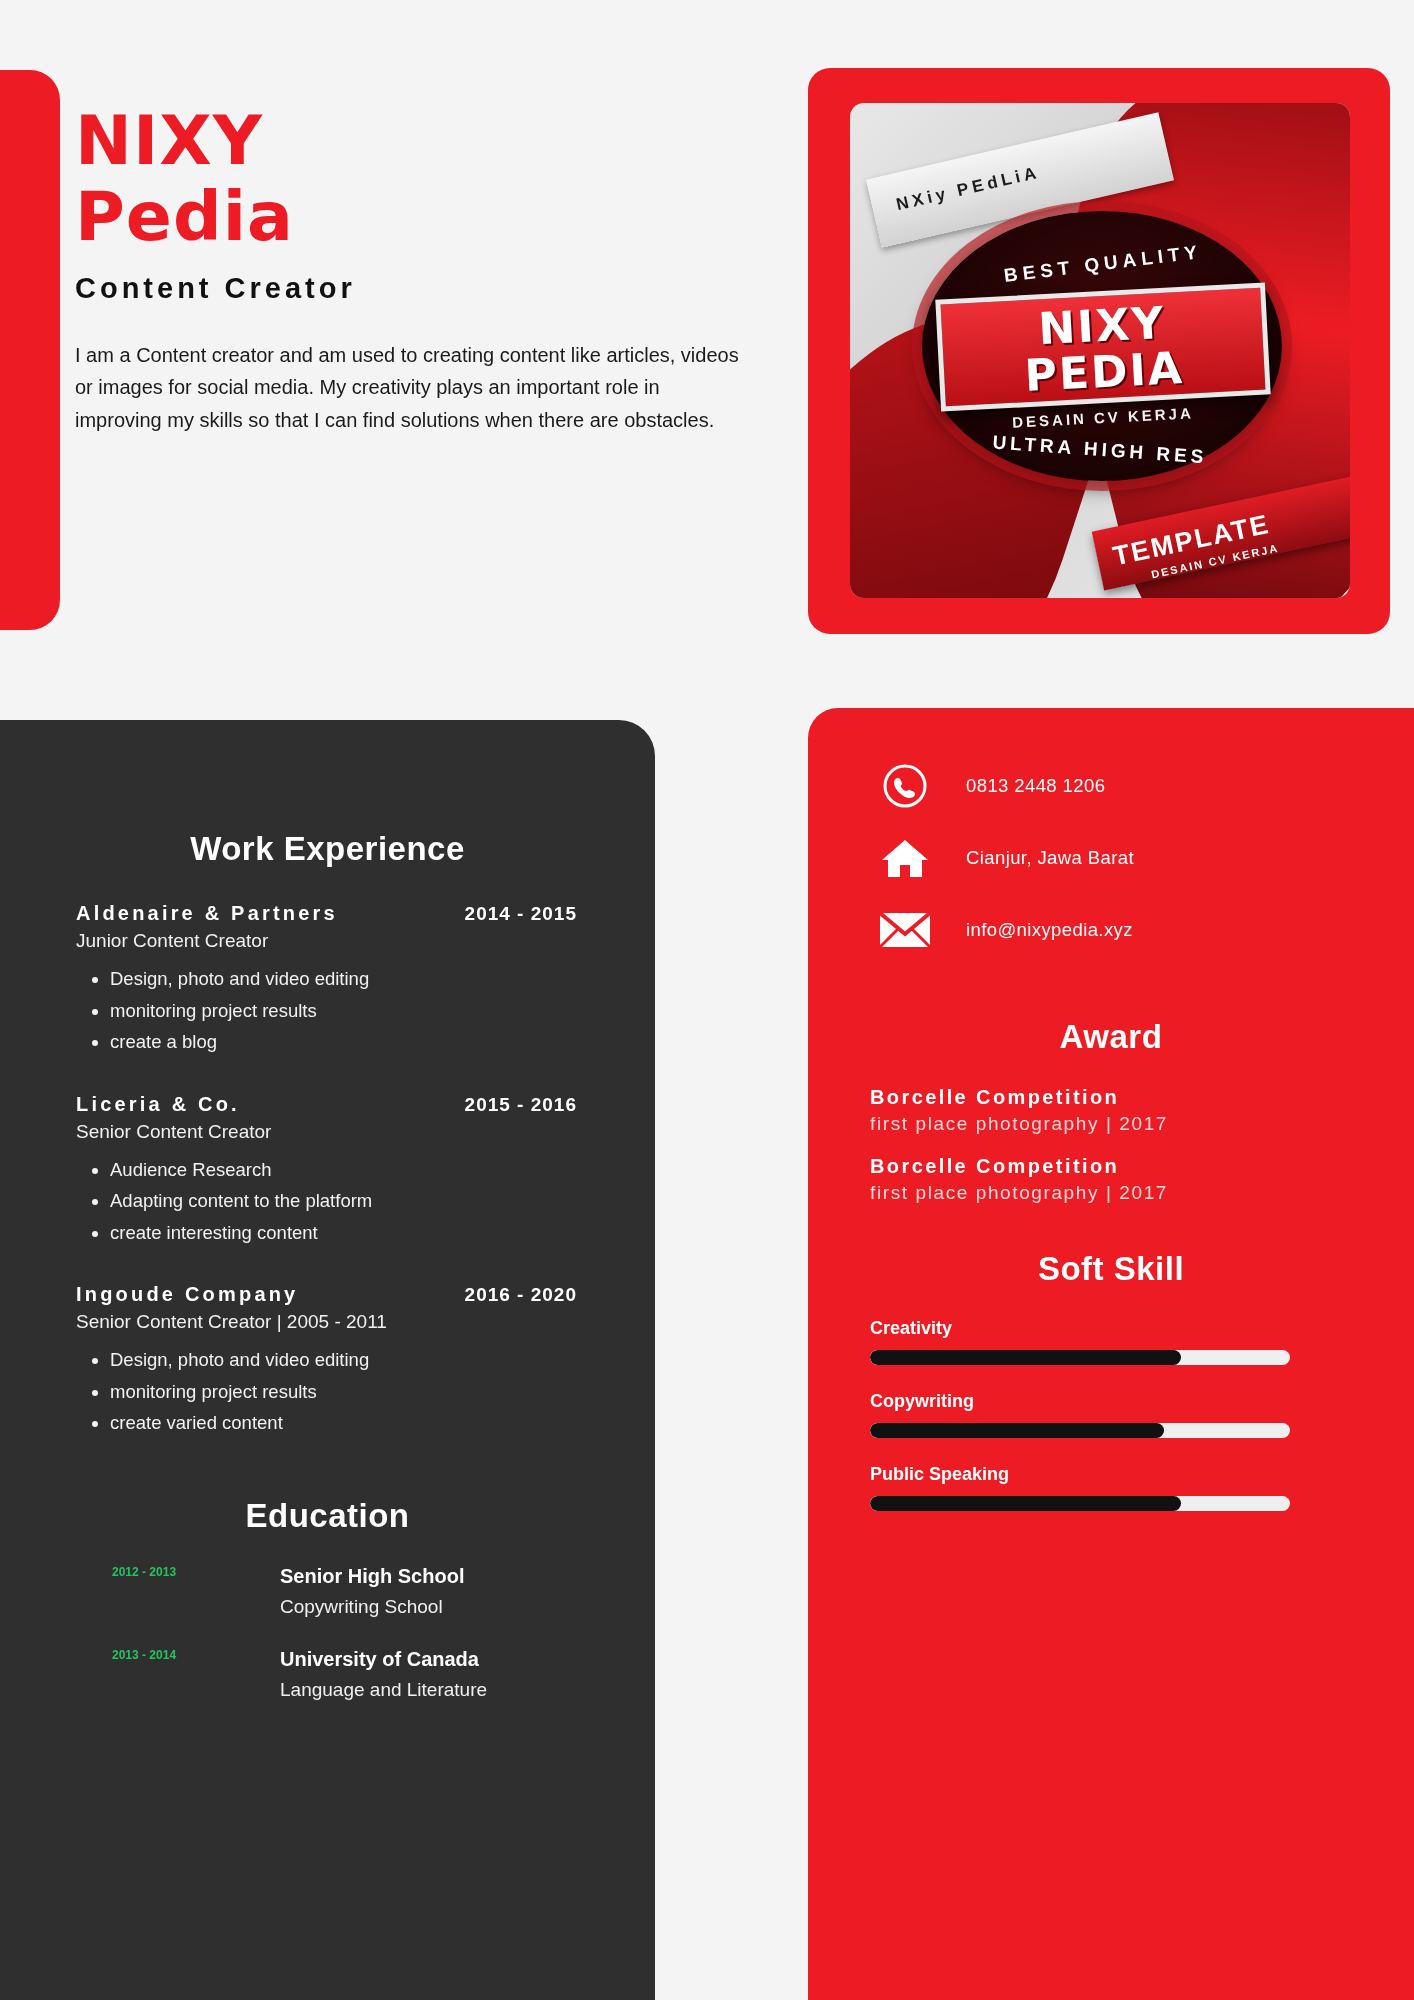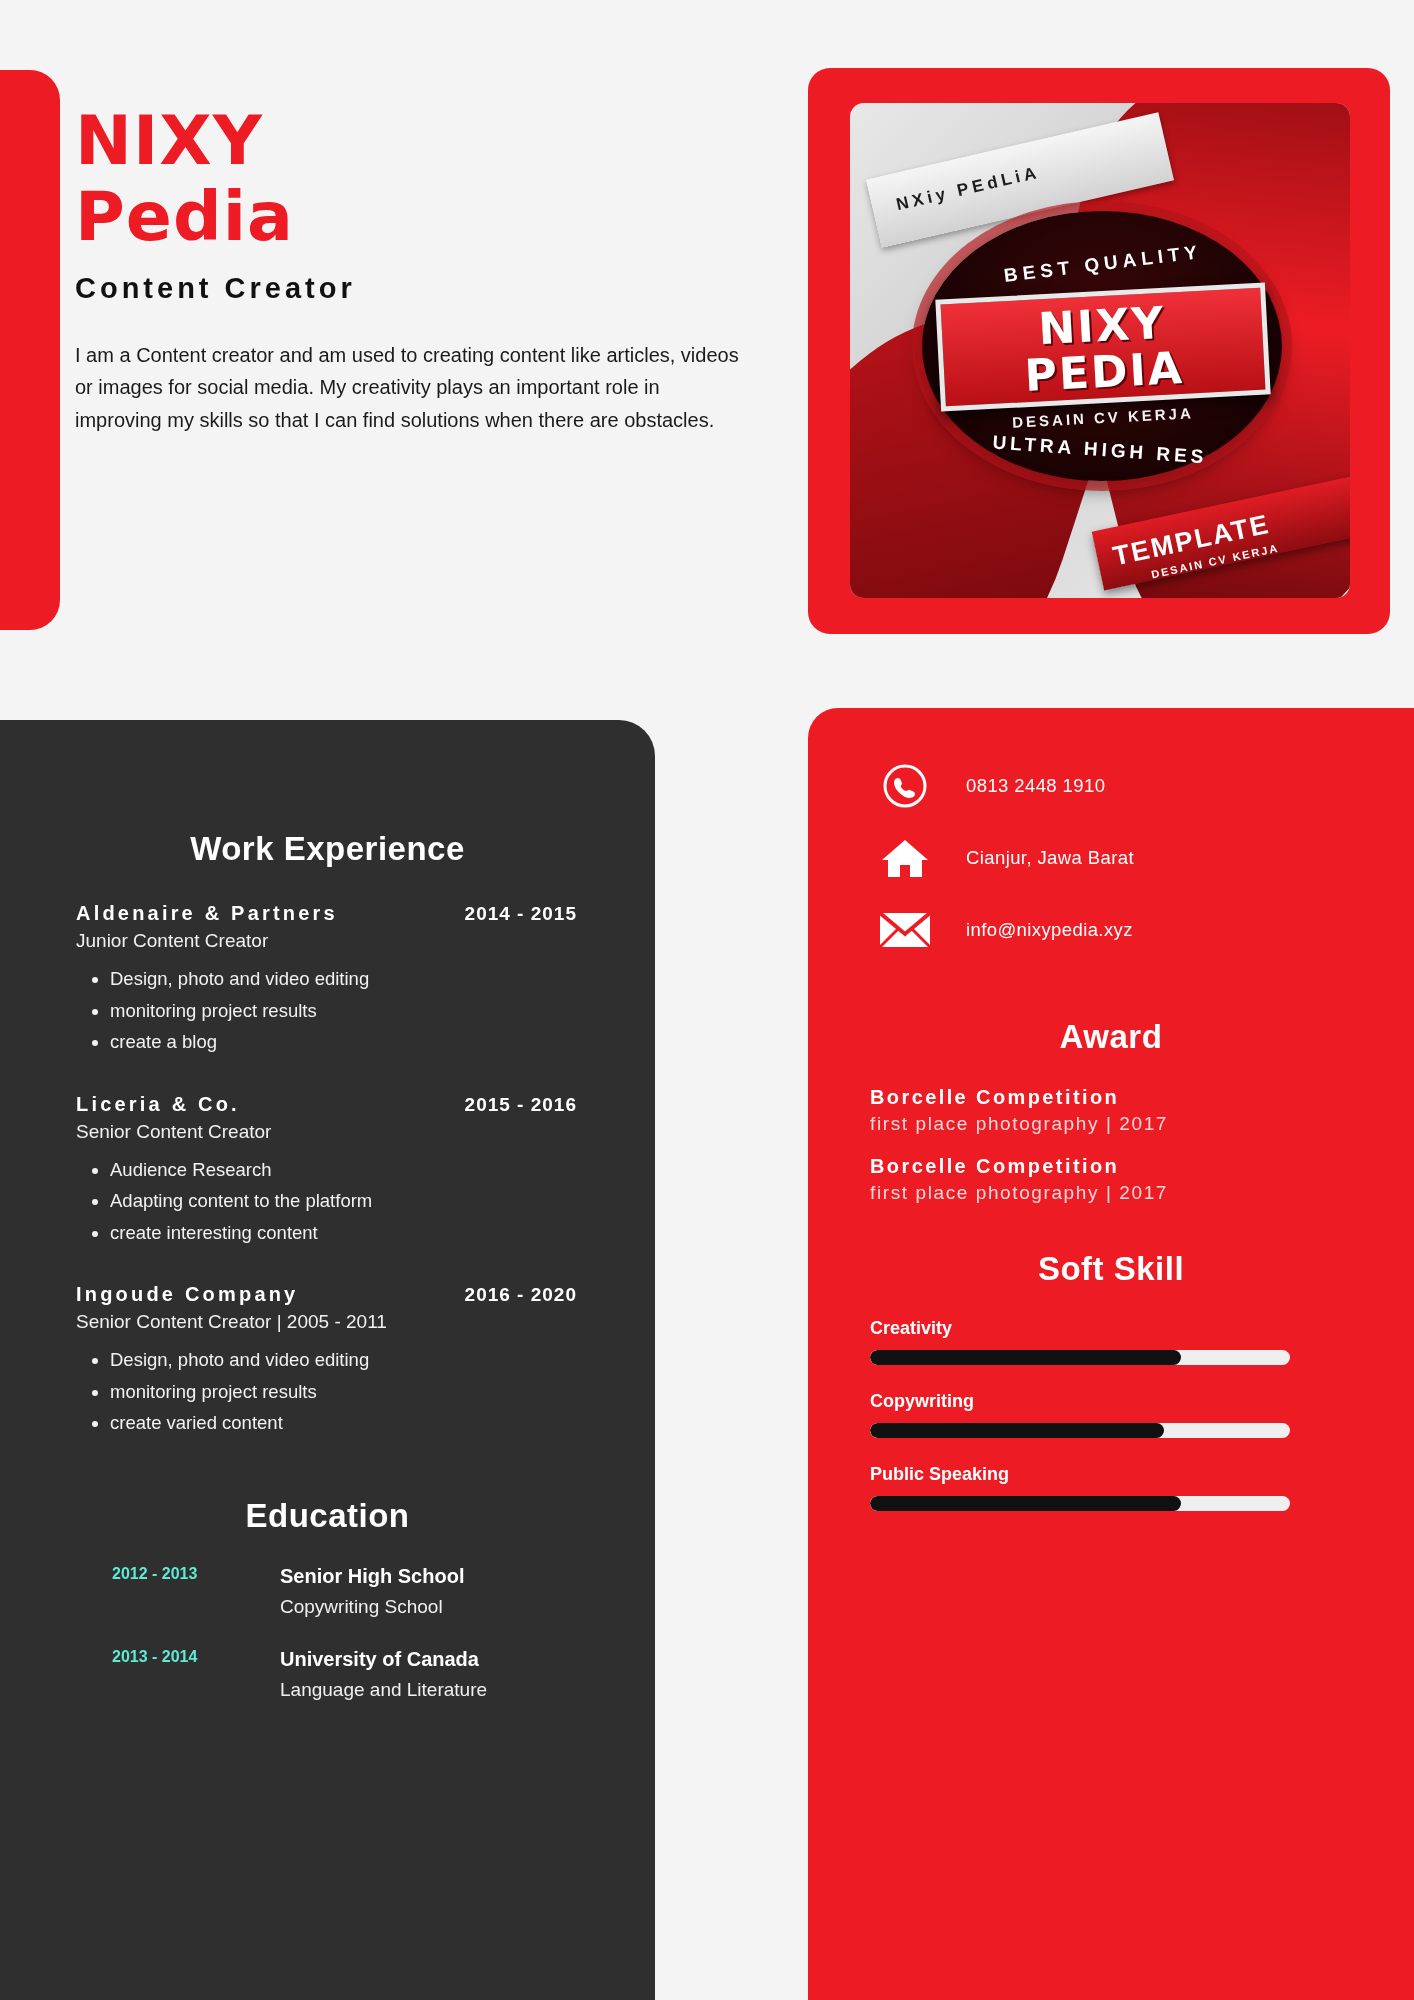--- a/index.html
+++ b/index.html
@@ -248,21 +248,21 @@
     color: #f2f2f2;
     font-size: 18.5px;
     line-height: 1.65;
   }
   .bullets li { margin-bottom: 1px; }
 
   .education-title { margin-top: 58px; }
   .edu-block { margin: 0 78px 0 112px; padding-top: 30px; display: flex; }
   .edu-years {
     width: 168px;
-    font-size: 16px; font-weight: bold; color: #5eead4;
+    font-size: 12px; font-weight: bold; color: #22c55e;
   }
   .edu-school {
     font-size: 20px; font-weight: bold; color: #fff;
   }
   .edu-major {
     margin-top: 8px;
     font-size: 19px; color: #f0f0f0;
   }
 
   
@@ -430,21 +430,21 @@
   <div class="red-panel">
 
     <div class="contact-list">
       <div class="contact-row">
         <div class="contact-icon">
           <svg width="46" height="46" viewBox="0 0 46 46">
             <circle cx="23" cy="23" r="20" fill="none" stroke="#ffffff" stroke-width="3"></circle>
             <path d="M16 15c3 0 3 4 4 5s-2 2-1 4 4 4 5 4 3-2 4-1 5 1 5 4-4 4-6 4c-6 0-15-9-15-15 0-2 1-5 4-5z" fill="#ffffff"></path>
           </svg>
         </div>
-        <div class="contact-text">0813 2448 1910</div>
+        <div class="contact-text">0813 2448 1206</div>
       </div>
 
       <div class="contact-row">
         <div class="contact-icon">
           <svg width="50" height="46" viewBox="0 0 50 46">
             <path d="M25 5 L48 25 L42 25 L42 42 L30 42 L30 30 L20 30 L20 42 L8 42 L8 25 L2 25 Z" fill="#ffffff"></path>
           </svg>
         </div>
         <div class="contact-text">Cianjur, Jawa Barat</div>
       </div>

